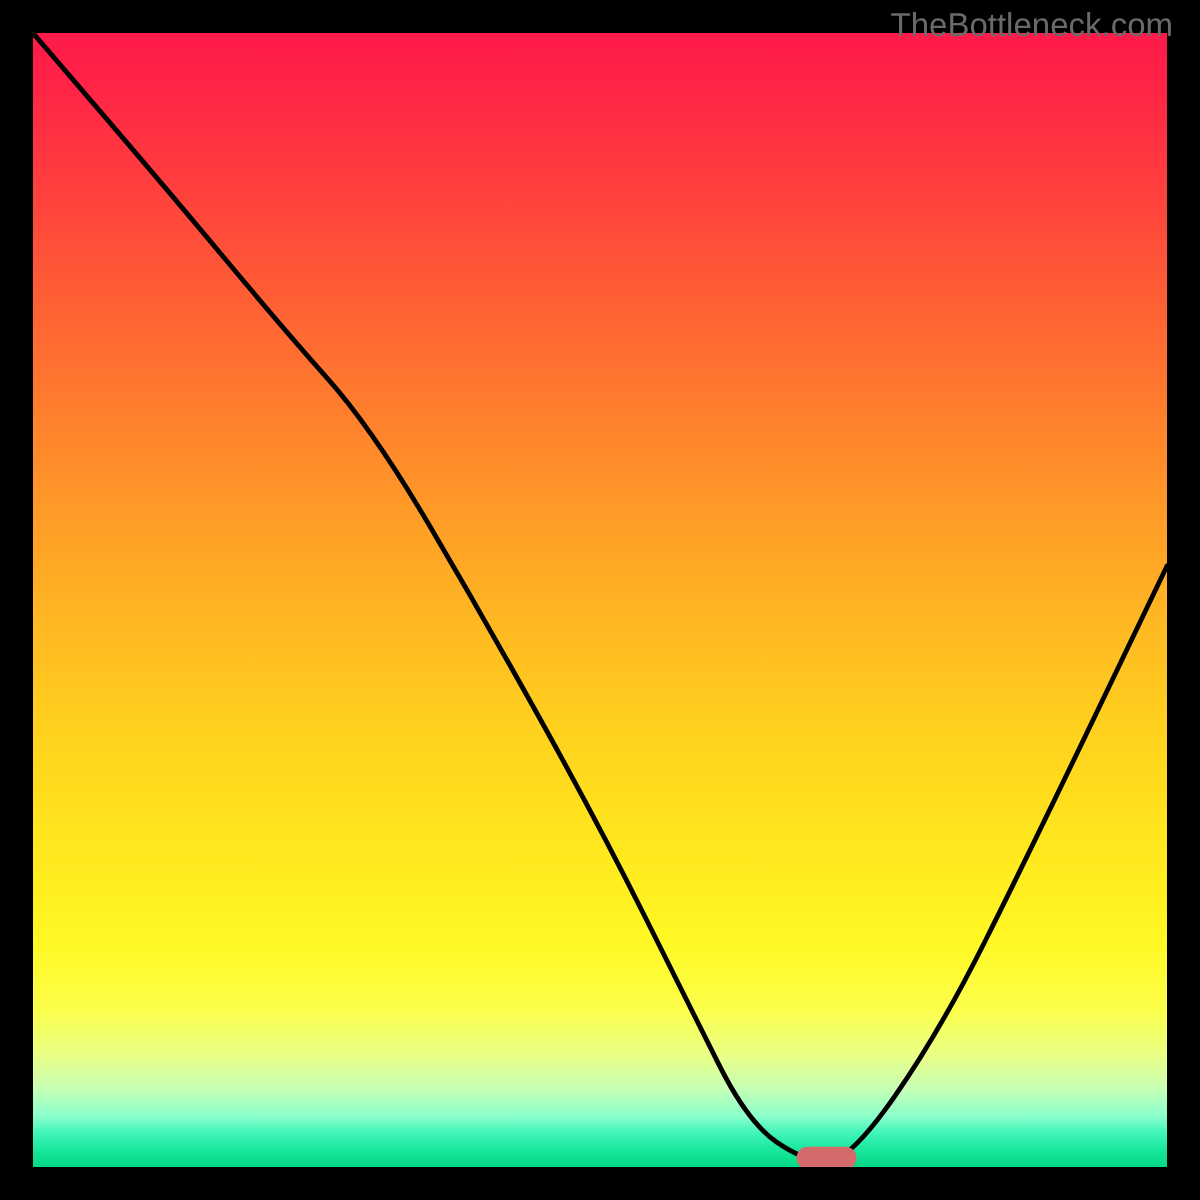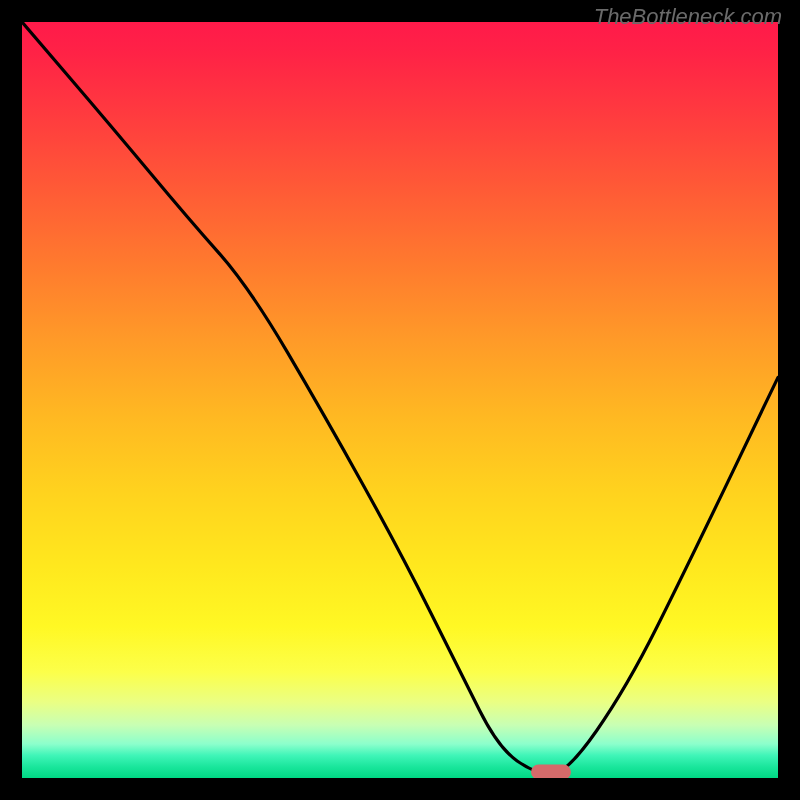--- a/index.html
+++ b/index.html
@@ -11,21 +11,20 @@
     font-family: Arial, sans-serif;
   }
   .watermark {
     position: absolute;
     top: 4px;
     right: 18px;
     color: #6a6a6a;
     font-size: 22px;
     font-weight: 500;
     z-index: 10;
-    font-style: italic;
   }
   .plot-area {
     position: absolute;
     left: 22px;
     top: 22px;
     width: 756px;
     height: 756px;
     overflow: hidden;
   }
   .gradient-bg {

